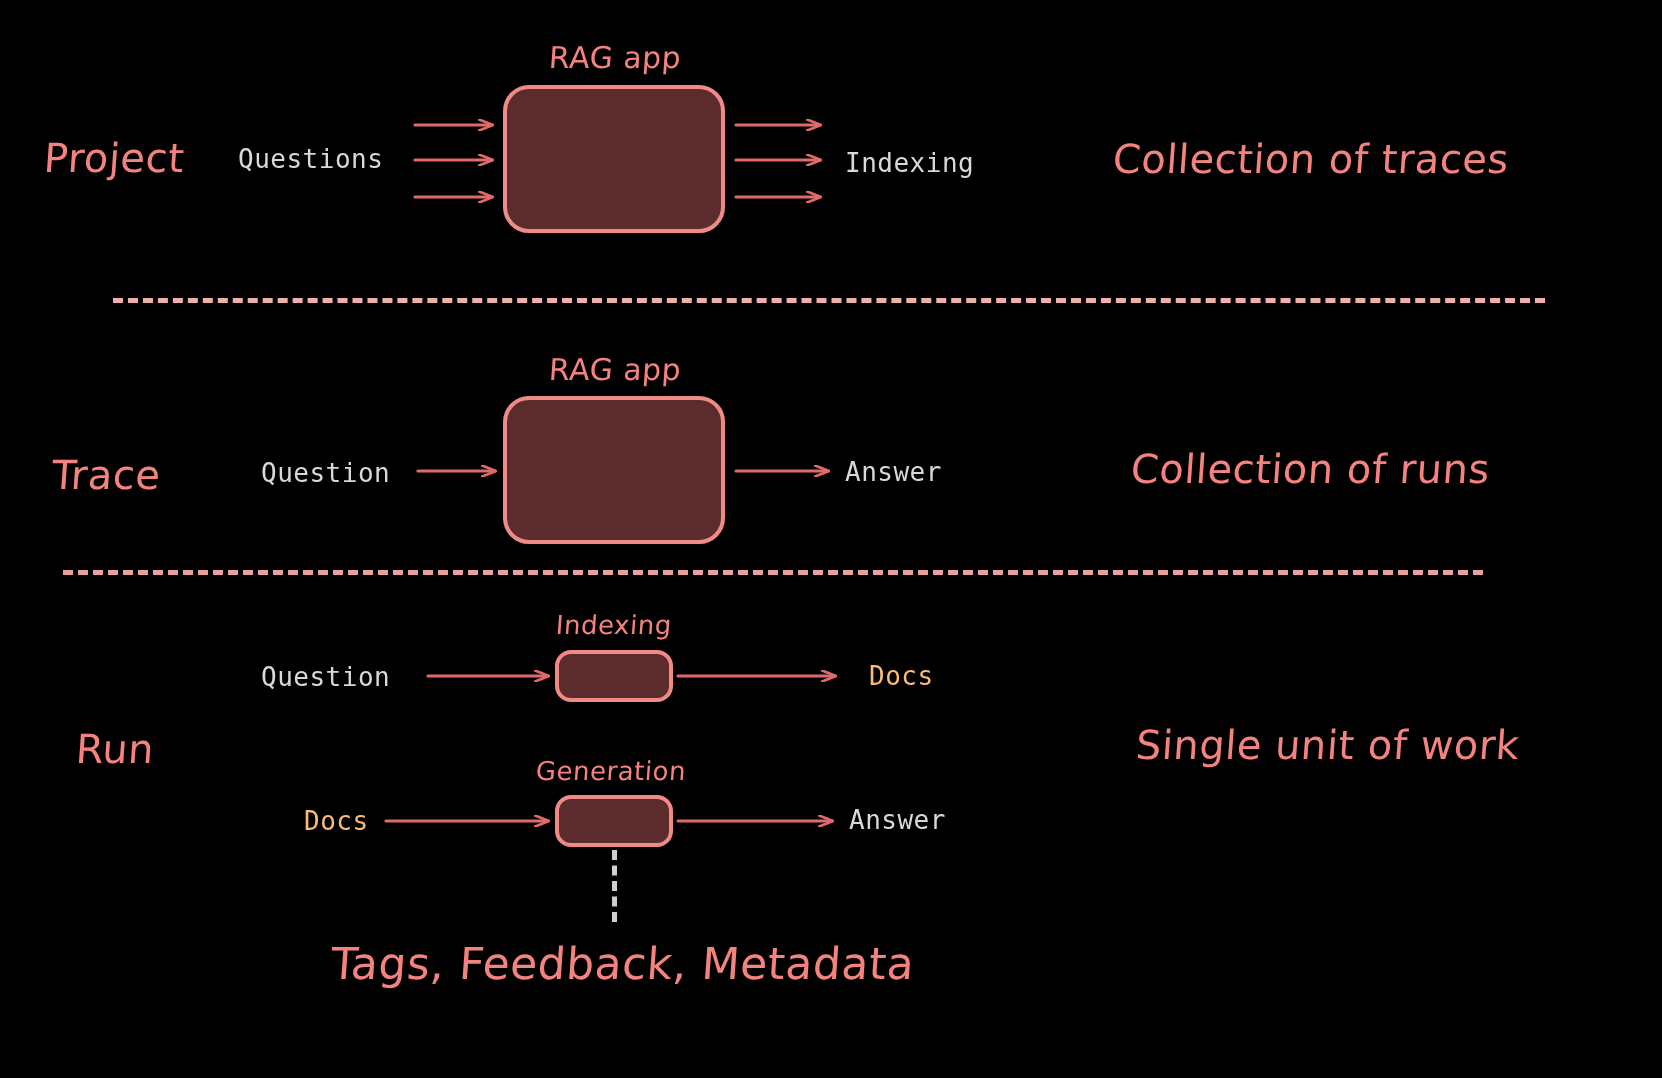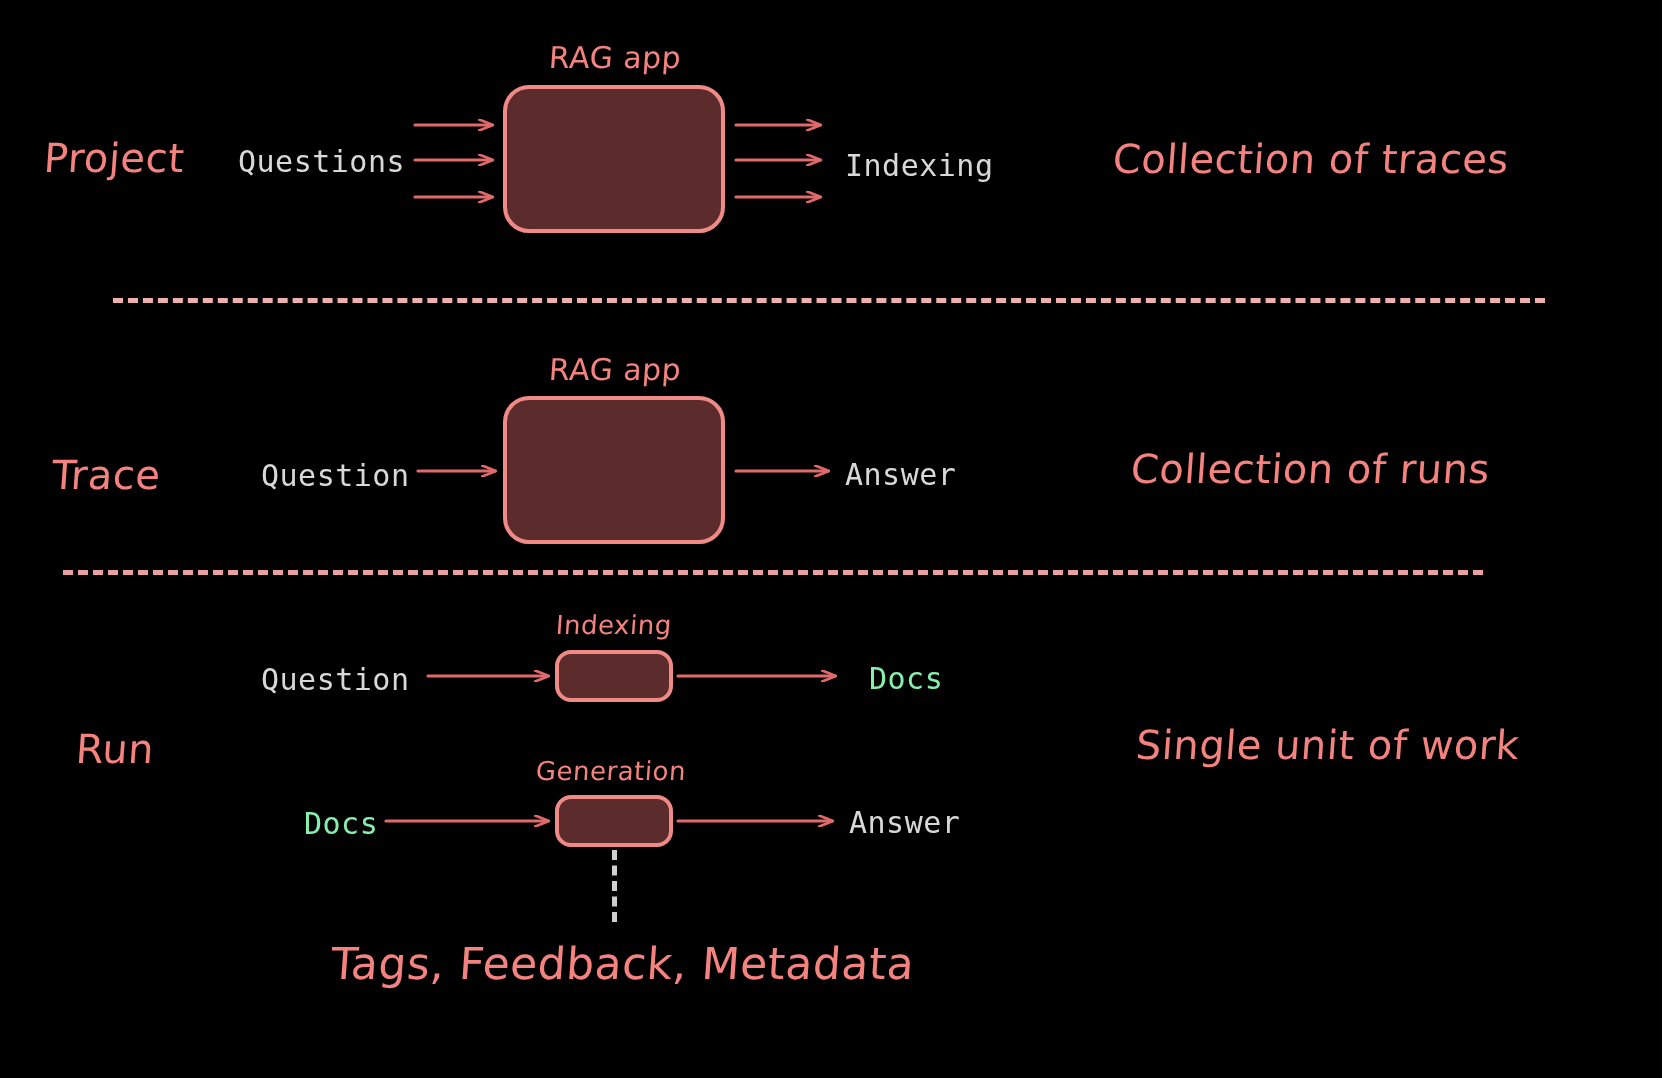--- a/index.html
+++ b/index.html
@@ -19,27 +19,27 @@
     letter-spacing:.5px;
     white-space:nowrap;
     transform:skewX(-4deg);
   }
   .mono{
     font-family:"DejaVu Sans Mono","Liberation Mono",monospace;
     color:#d8d8d8;
     white-space:nowrap;
     letter-spacing:.5px;
   }
-  .mono.pink{color:#86efac;}
+  .mono.pink{color:#fdba74;}
 
   .row-label{font-size:40px;}
   .row-desc{font-size:40px;}
   .box-title{font-size:30px;}
   .box-title.small{font-size:26px;}
-  .io-label{font-size:30px;text-align:center;}
+  .io-label{font-size:26px;text-align:center;}
   .bottom-note{font-size:44px;}
 
   
   .box{
     position:absolute;
     background:#5c2c2c;
     border:4px solid #f08a86;
     border-radius:26px;
     box-sizing:border-box;
   }

